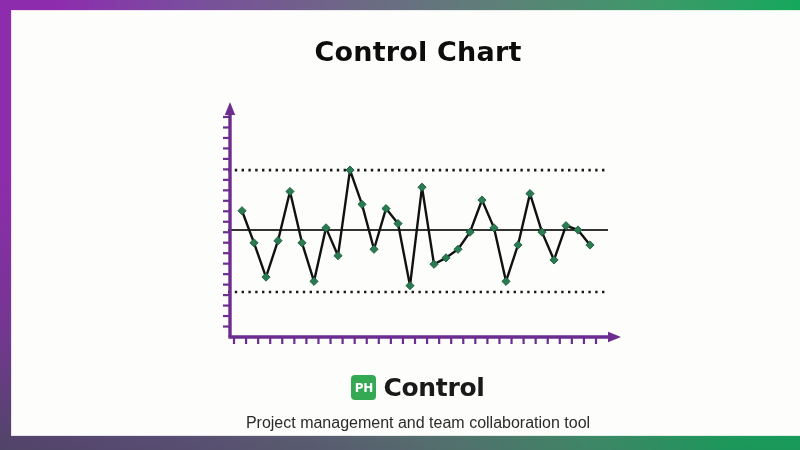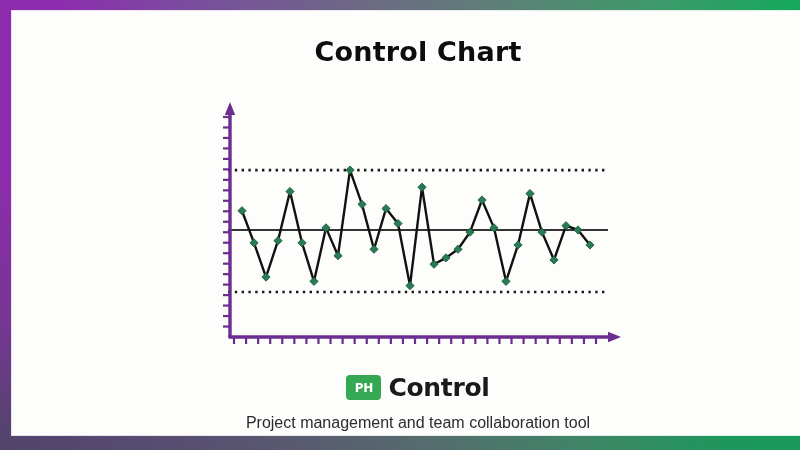--- a/index.html
+++ b/index.html
@@ -77,21 +77,21 @@
     position: absolute;
     left: 0;
     right: 0;
     top: 362px;
     display: flex;
     align-items: center;
     justify-content: center;
     gap: 7px;
   }
   #brand-mark {
-    width: 35px;
+    width: 25px;
     height: 25px;
     border-radius: 4px;
     background: #34A853;
     display: flex;
     align-items: center;
     justify-content: center;
     color: #ffffff;
     font-size: 12px;
     font-weight: bold;
     letter-spacing: -0.3px;

